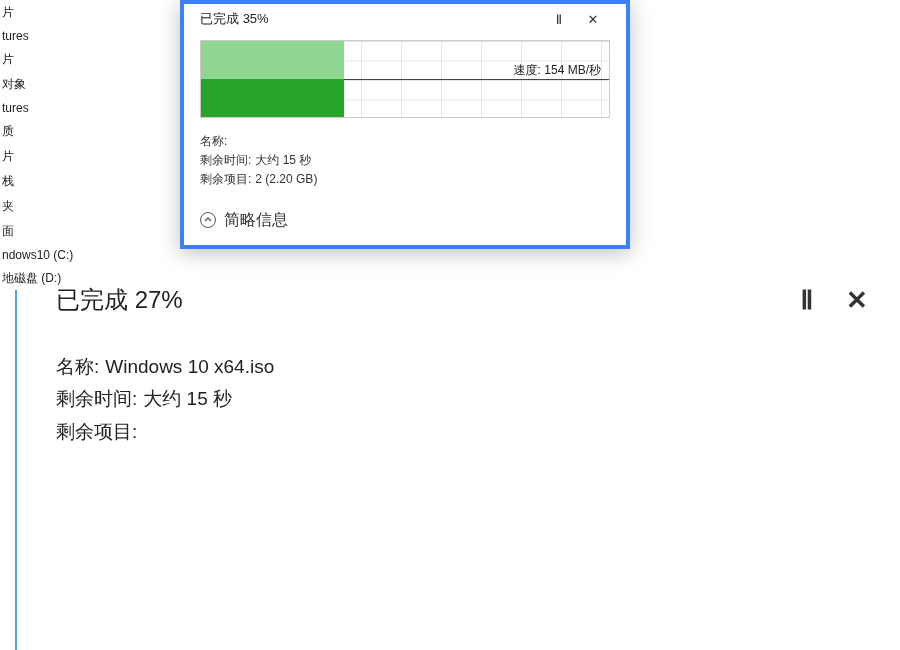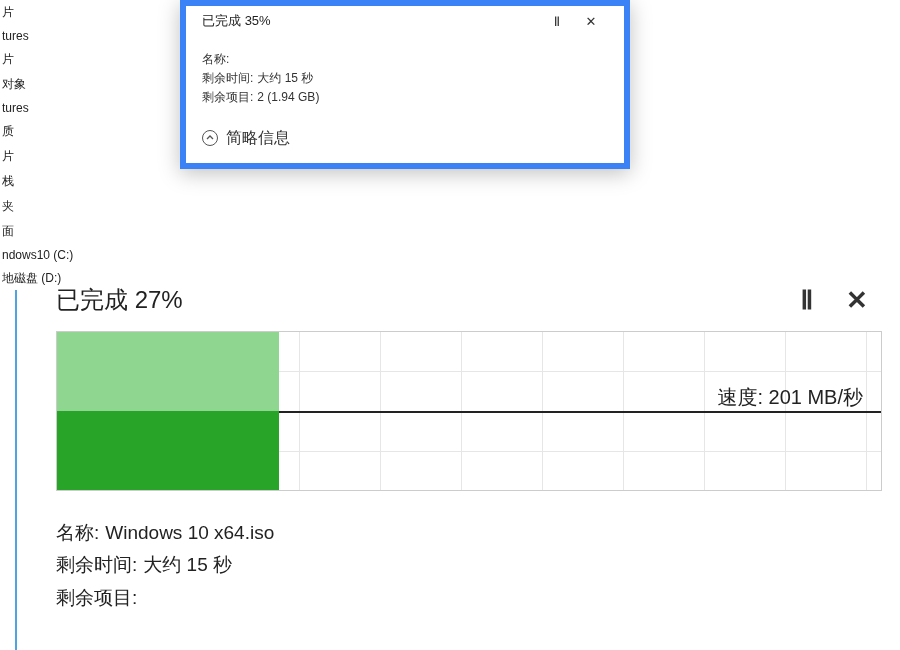--- a/index.html
+++ b/index.html
@@ -7,21 +7,21 @@
 
     .sidebar { position: absolute; left: 0; top: 0; width: 90px; font-size: 12px; color: #222; }
     .sidebar-item { padding: 4px 0 4px 2px; white-space: nowrap; overflow: hidden; }
 
     .dialog1 {
       position: absolute;
       left: 180px;
       top: 0;
       width: 450px;
       background: #fff;
-      border: 6px solid #3b82f6;
+      border: 4px solid #3b82f6;
       box-shadow: 0 4px 20px rgba(0,0,0,.25);
       padding: 0 16px 14px 16px;
     }
     .dialog1 .titlebar { display: flex; align-items: center; height: 30px; }
     .dialog1 .title { font-size: 13px; color: #222; flex: 1; }
     .dialog1 .winbtn { width: 34px; text-align: center; font-size: 13px; color: #333; cursor: pointer; user-select: none; }
 
     .chart1 {
       border: 1px solid #ccc;
       height: 78px;
@@ -101,32 +101,41 @@
       <span>35%</span>
     </div>
     <div class="winbtn">
       <span>Ⅱ</span>
     </div>
     <div class="winbtn">
       <span>✕</span>
     </div>
   </div>
 
+  <div class="chart1">
+    <div class="top-bar"></div>
+    <div class="mid-line"></div>
+    <div class="bot-bar"></div>
+    <div class="speed">
+      <span>速度:</span>
+      <span>154 MB/秒</span>
+    </div>
+  </div>
 
   <div class="info1">
     <div class="row">
       <span class="lbl">名称:</span>
     </div>
     <div class="row">
       <span class="lbl">剩余时间:</span>
       <span>大约 15 秒</span>
     </div>
     <div class="row">
       <span class="lbl">剩余项目:</span>
-      <span>2 (1.94 GB)</span>
+      <span>2 (2.20 GB)</span>
     </div>
   </div>
 
   <div class="brief-row">
     <span class="brief-icon">
       <svg width="8" height="8" viewBox="0 0 8 8">
           <path d="M1 5 L4 2 L7 5" fill="none" stroke="#555" stroke-width="1.3"></path>
         </svg>
     </span>
     <span class="brief-text">简略信息</span>
@@ -143,29 +152,20 @@
       <span>27%</span>
     </div>
     <div class="winbtn">
       <span>Ⅱ</span>
     </div>
     <div class="winbtn">
       <span>✕</span>
     </div>
   </div>
 
-  <div class="chart2">
-    <div class="top-bar"></div>
-    <div class="mid-line"></div>
-    <div class="bot-bar"></div>
-    <div class="speed">
-      <span>速度:</span>
-      <span>201 MB/秒</span>
-    </div>
-  </div>
 
   <div class="info2">
     <div class="row">
       <span class="lbl">名称:</span>
       <span>Windows 10 x64.iso</span>
     </div>
     <div class="row">
       <span class="lbl">剩余时间:</span>
       <span>大约 15 秒</span>
     </div>

